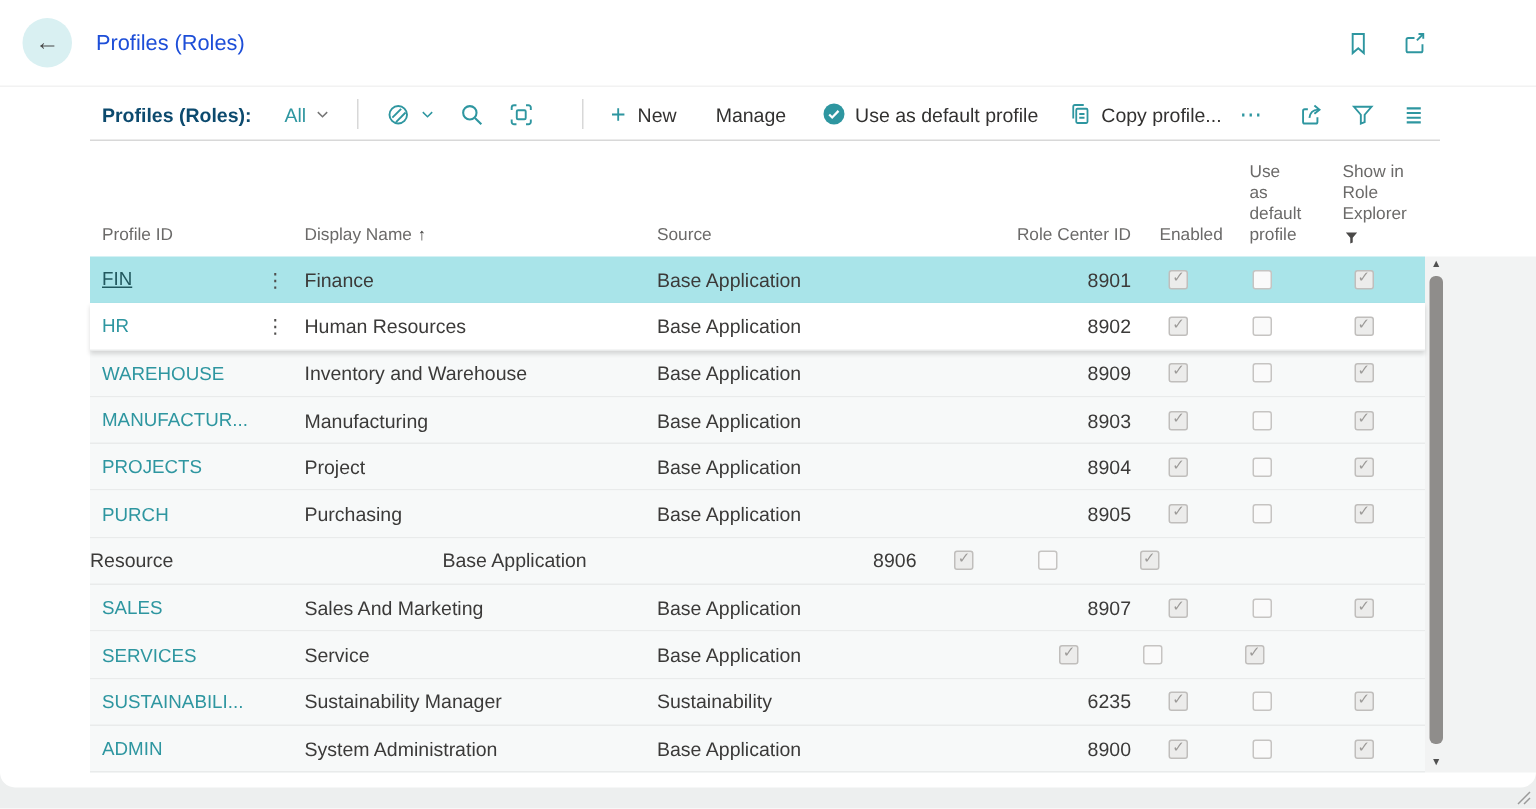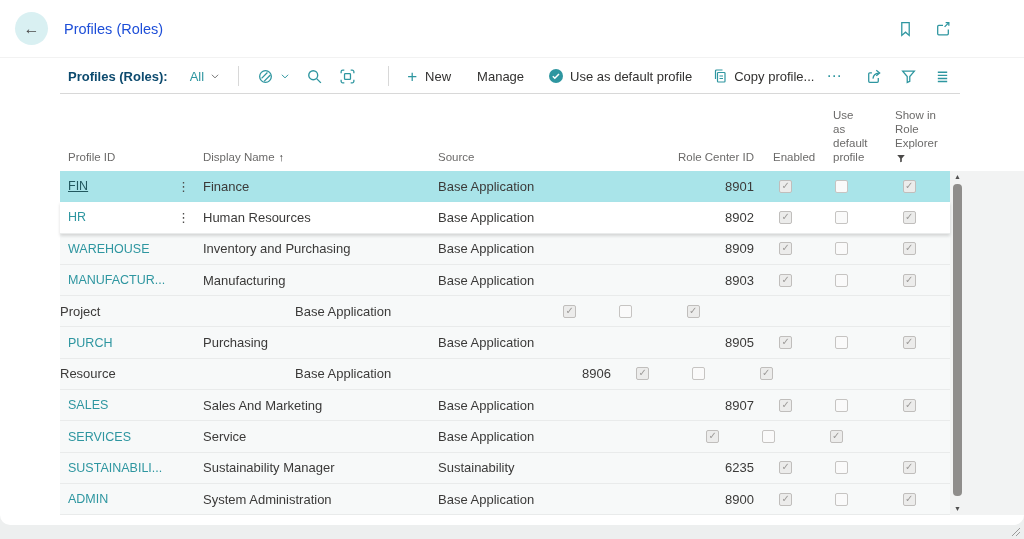--- a/index.html
+++ b/index.html
@@ -245,21 +245,21 @@
           <span class="cb"></span>
         </div>
         <div class="cell c6">
           <span class="cb checked"></span>
         </div>
       </div>
       <div class="row">
         <div class="cell c0">
           <a class="id-link" href="#">WAREHOUSE</a>
         </div>
-        <div class="cell c1">Inventory and Purchasing</div>
+        <div class="cell c1">Inventory and Warehouse</div>
         <div class="cell c2">Base Application</div>
         <div class="cell c3">8909</div>
         <div class="cell c4">
           <span class="cb checked"></span>
         </div>
         <div class="cell c5">
           <span class="cb"></span>
         </div>
         <div class="cell c6">
           <span class="cb checked"></span>
@@ -276,22 +276,26 @@
           <span class="cb checked"></span>
         </div>
         <div class="cell c5">
           <span class="cb"></span>
         </div>
         <div class="cell c6">
           <span class="cb checked"></span>
         </div>
       </div>
       <div class="row">
+        <div class="cell c0">
+          <a class="id-link" href="#">PROJECTS</a>
+        </div>
         <div class="cell c1">Project</div>
         <div class="cell c2">Base Application</div>
+        <div class="cell c3">8904</div>
         <div class="cell c4">
           <span class="cb checked"></span>
         </div>
         <div class="cell c5">
           <span class="cb"></span>
         </div>
         <div class="cell c6">
           <span class="cb checked"></span>
         </div>
       </div>

